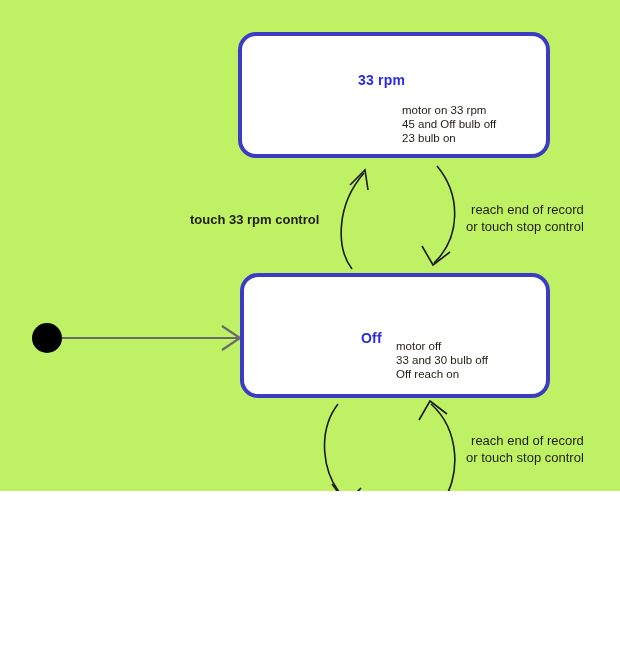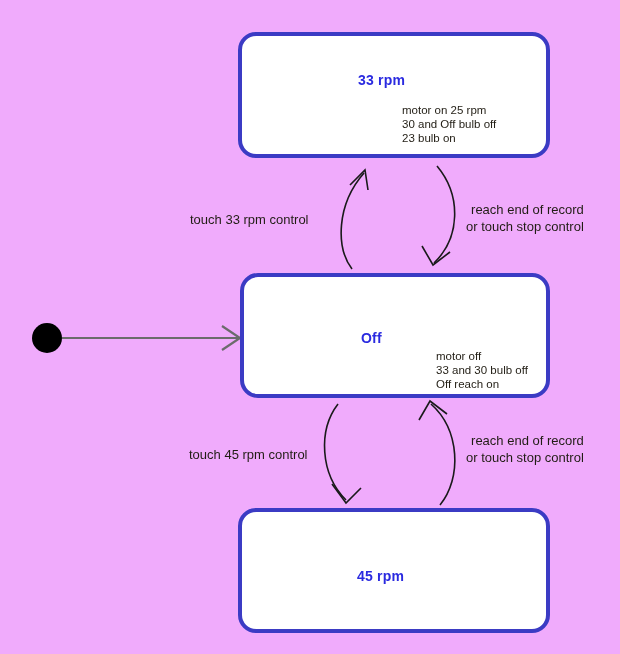--- a/index.html
+++ b/index.html
@@ -6,22 +6,22 @@
     margin: 0;
     padding: 0;
     background: #ffffff;
   }
   body {
     font-family: "Liberation Sans", sans-serif;
   }
   #canvas {
     position: relative;
     width: 620px;
-    height: 654px;
-    background: #f0abfc;
+    height: 491px;
+    background: #bef264;
     overflow: hidden;
   }
   .state-box {
     position: absolute;
     box-sizing: border-box;
     border: 4px solid #3b3bc4;
     border-radius: 18px;
     background: #ffffff;
   }
   .state-title {
@@ -96,47 +96,44 @@
 
     <g>
       <path d="M 440,505 C 462,478 460,430 431,404" fill="none" stroke="#1a1a1a" stroke-width="1.6"></path>
       <polyline points="419,420 430,401 447,414" fill="none" stroke="#1a1a1a" stroke-width="1.6"></polyline>
     </g>
   </svg>
 
   <div class="state-box" style="left:238px; top:32px; width:312px; height:126px;"></div>
   <div class="state-title" style="left:358px; top:72px;">33 rpm</div>
   <div class="state-actions" style="left:402px; top:103px;">
-    <div>motor on 25 rpm</div>
-    <div>30 and Off bulb off</div>
+    <div>motor on 33 rpm</div>
+    <div>45 and Off bulb off</div>
     <div>23 bulb on</div>
   </div>
 
   <div class="state-box" style="left:240px; top:273px; width:310px; height:125px;"></div>
   <div class="state-title" style="left:361px; top:330px;">Off</div>
-  <div class="state-actions" style="left:396px; top:349px;margin-left:40px;">
+  <div class="state-actions" style="left:396px; top:339px;">
     <div>motor off</div>
     <div>33 and 30 bulb off</div>
     <div>Off reach on</div>
   </div>
 
   <div class="state-box" style="left:238px; top:508px; width:312px; height:125px;"></div>
   <div class="state-title" style="left:357px; top:545px;margin-top:23px;">45 rpm</div>
 
-  <div class="edge-label" style="left:190px; top:211px;">
+  <div class="edge-label" style="left:190px; top:211px;font-weight:bold;">
     <div>touch 33 rpm control</div>
   </div>
 
   <div class="edge-label right-side" style="left:466px; top:201px;">
     <div>reach end of record</div>
     <div>or touch stop control</div>
   </div>
 
-  <div class="edge-label" style="left:189px; top:446px;">
-    <div>touch 45 rpm control</div>
-  </div>
 
   <div class="edge-label right-side" style="left:466px; top:432px;">
     <div>reach end of record</div>
     <div>or touch stop control</div>
   </div>
 
 </div>
 
 </body></html>

